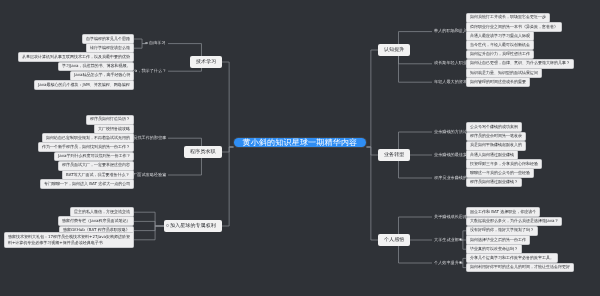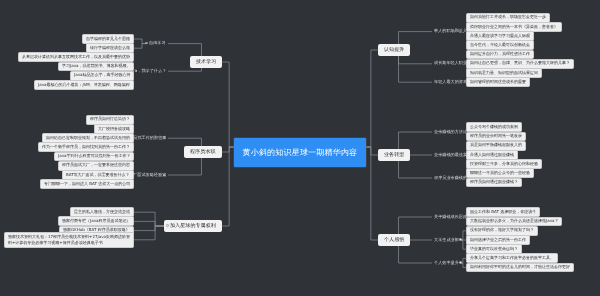--- a/index.html
+++ b/index.html
@@ -32,22 +32,22 @@
     white-space: nowrap;
     line-height: 1.15;
     border-radius: 2px;
   }
 
   
   .root {
     background: #2f8ef4;
     color: #ffffff;
     font-size: 8px;
-    padding: 10px 9px;
-    border-radius: 1px;
+    padding: 0 9px;
+    border-radius: 6px;
     letter-spacing: .2px;
     box-shadow: 0 0 0 1px rgba(255,255,255,.08);
   }
 
   
   .branch {
     background: #f2f2f2;
     color: #26282c;
     font-size: 5px;
     padding: 3px 6px;

